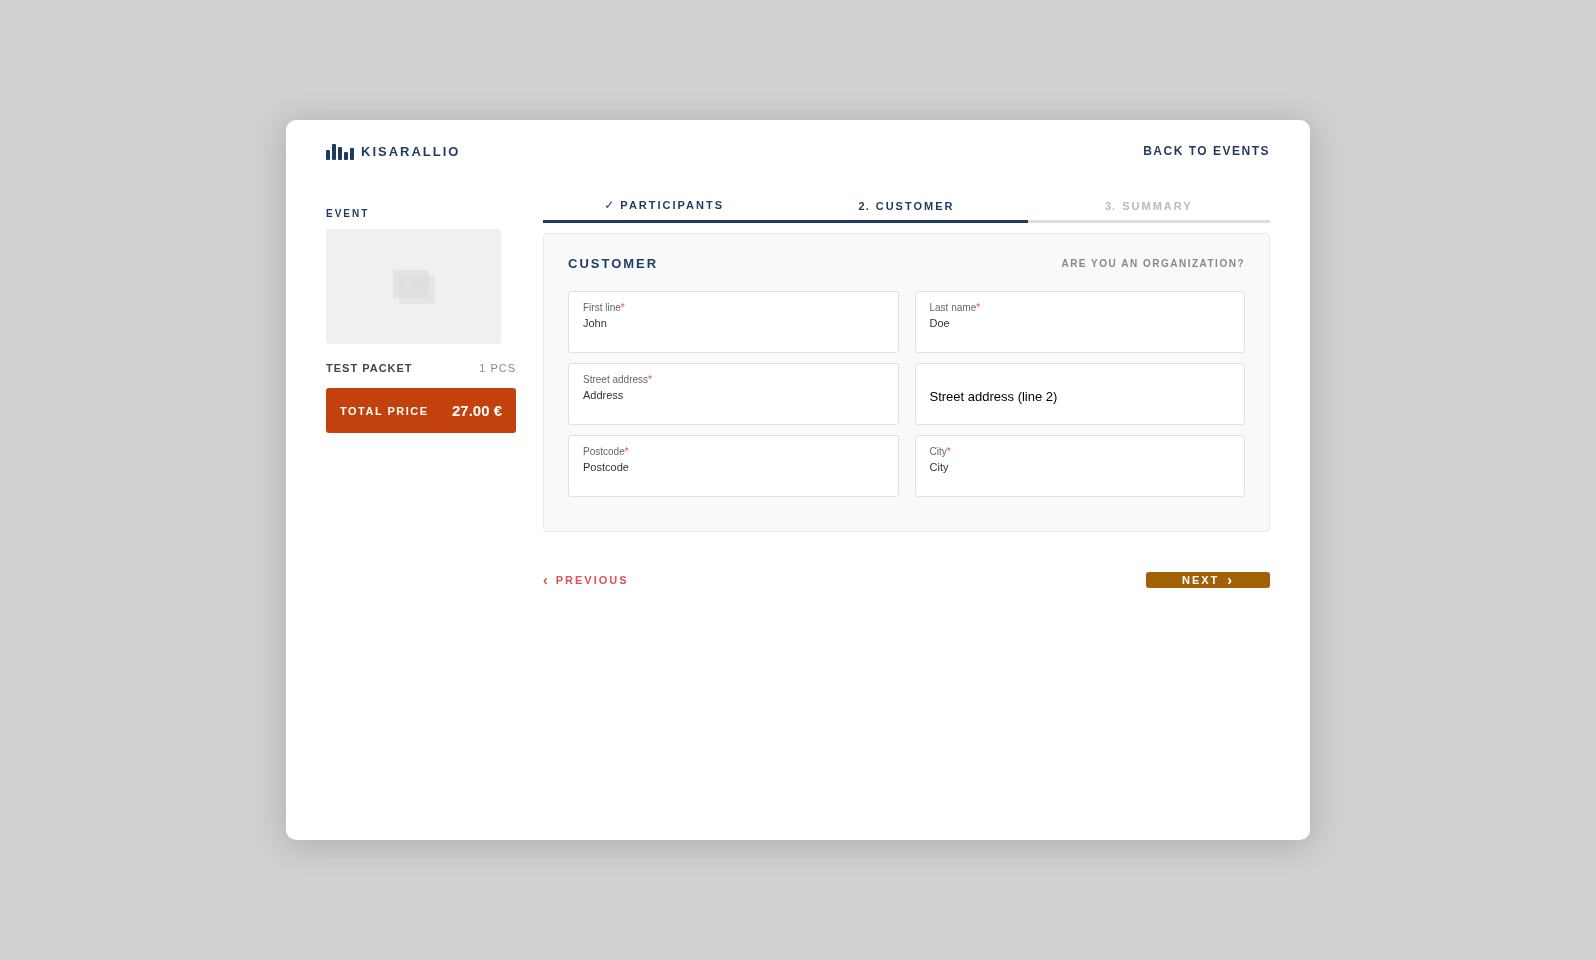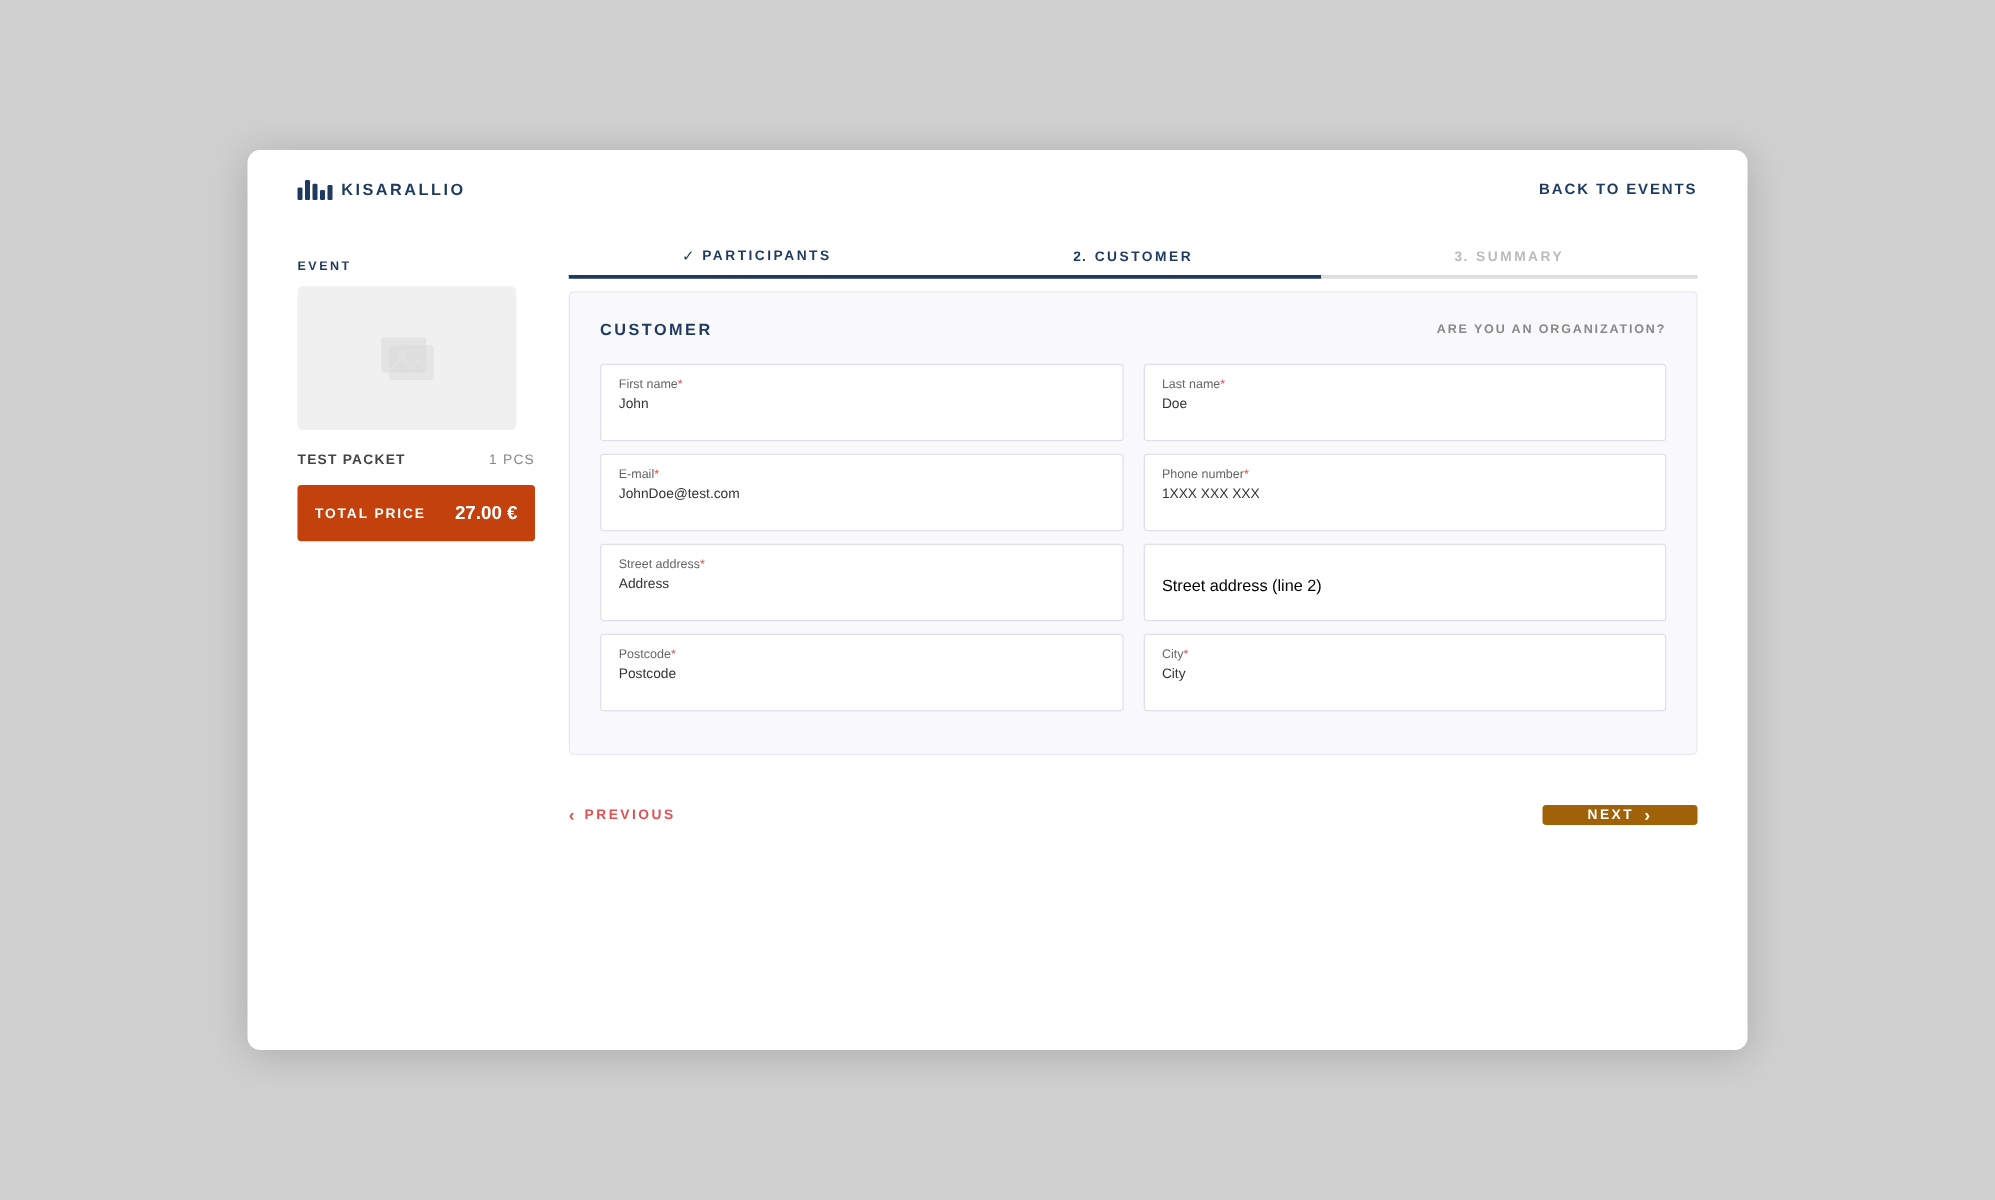--- a/index.html
+++ b/index.html
@@ -8,21 +8,21 @@
       font-family: 'Segoe UI', Arial, sans-serif;
       display: flex;
       justify-content: center;
       align-items: center;
       min-height: 100vh;
     }
     .page-container {
       background: #fff;
       border-radius: 10px;
       box-shadow: 0 4px 32px rgba(0,0,0,0.18);
-      width: 1200px;
+      width: 1024px;
       min-height: 720px;
       padding: 0;
       overflow: hidden;
     }
     
     .header {
       display: flex;
       justify-content: space-between;
       align-items: center;
       padding: 22px 40px 18px 40px;
@@ -363,46 +363,32 @@
 
       <div class="form-section">
         <div class="form-section-header">
           <span class="form-section-title">CUSTOMER</span>
           <span class="org-link">ARE YOU AN ORGANIZATION?</span>
         </div>
 
         <div class="form-row">
           <div class="form-field">
             <label>
-              <span>First name</span><span class="required">*</span>
+              <span>First line</span><span class="required">*</span>
             </label>
             <div class="field-value">John</div>
           </div>
           <div class="form-field">
             <label>
               <span>Last name</span><span class="required">*</span>
             </label>
             <div class="field-value">Doe</div>
           </div>
         </div>
 
-        <div class="form-row">
-          <div class="form-field">
-            <label>
-              <span>E-mail</span><span class="required">*</span>
-            </label>
-            <div class="field-value">JohnDoe@test.com</div>
-          </div>
-          <div class="form-field">
-            <label>
-              <span>Phone number</span><span class="required">*</span>
-            </label>
-            <div class="field-value">1XXX XXX XXX</div>
-          </div>
-        </div>
 
         <div class="form-row">
           <div class="form-field">
             <label>
               <span>Street address</span><span class="required">*</span>
             </label>
             <div class="field-value">Address</div>
           </div>
           <div class="form-field">
             <label style="visibility:hidden;">placeholder</label>

